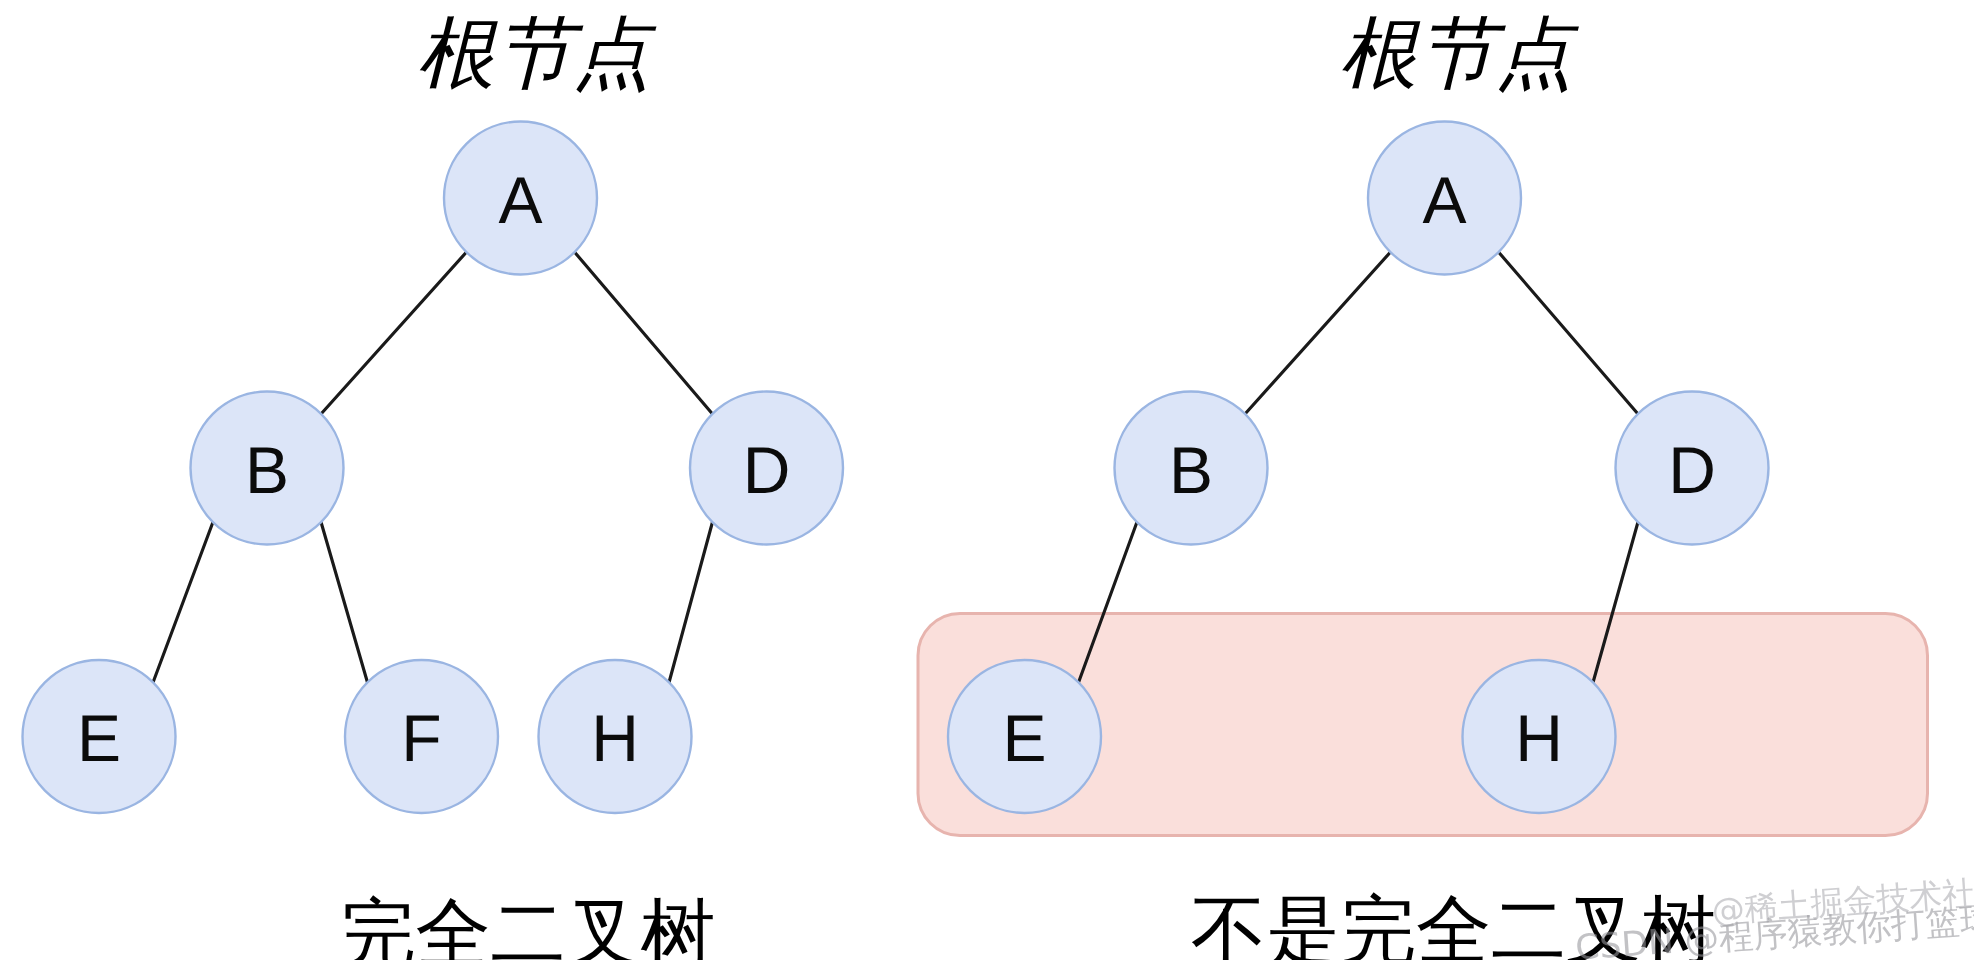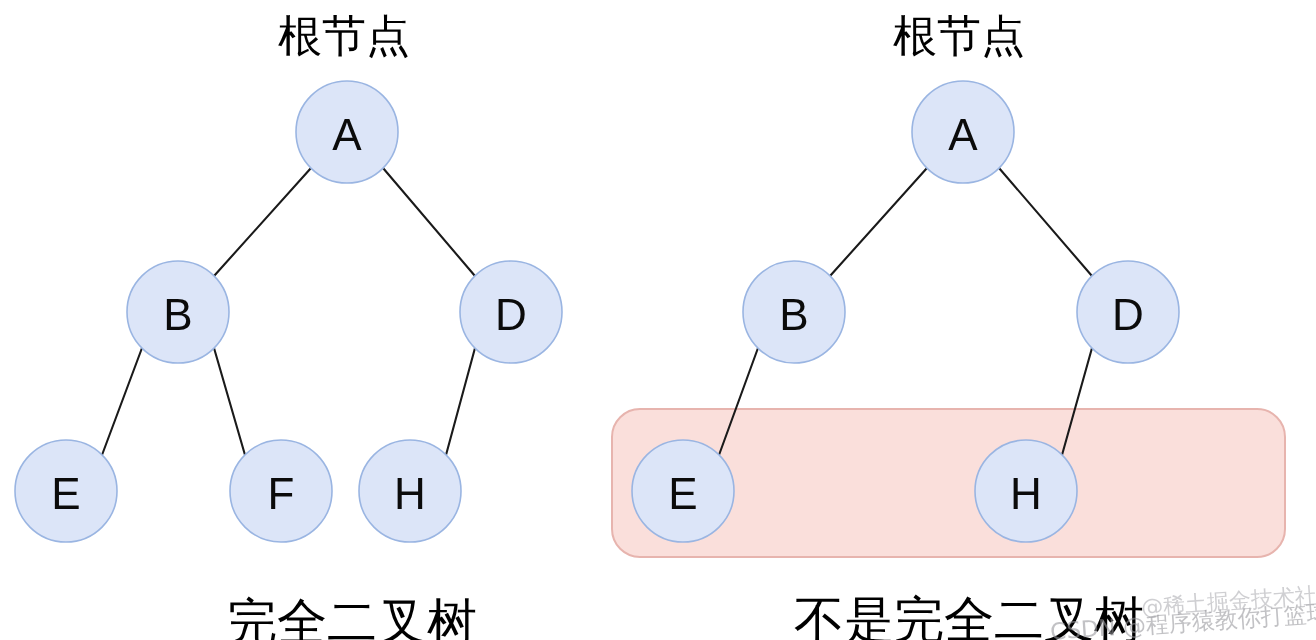--- a/index.html
+++ b/index.html
@@ -51,22 +51,23 @@
   }
   .caption {
     position: absolute;
     font-family: "DejaVu Sans", "Liberation Sans", sans-serif;
     font-weight: 400;
     white-space: nowrap;
     color: #000000;
     letter-spacing: 0px;
   }
   .caption-top {
-    font-size: 44px;
+    font-size: 52px;
     line-height: 48px;
+    font-style: italic;
   }
   .caption-bottom {
     font-size: 50px;
     line-height: 54px;
     margin-top: 29px;
   }
   .caption-bottom.negative {
     color: #000000;
   }
   .watermark {

